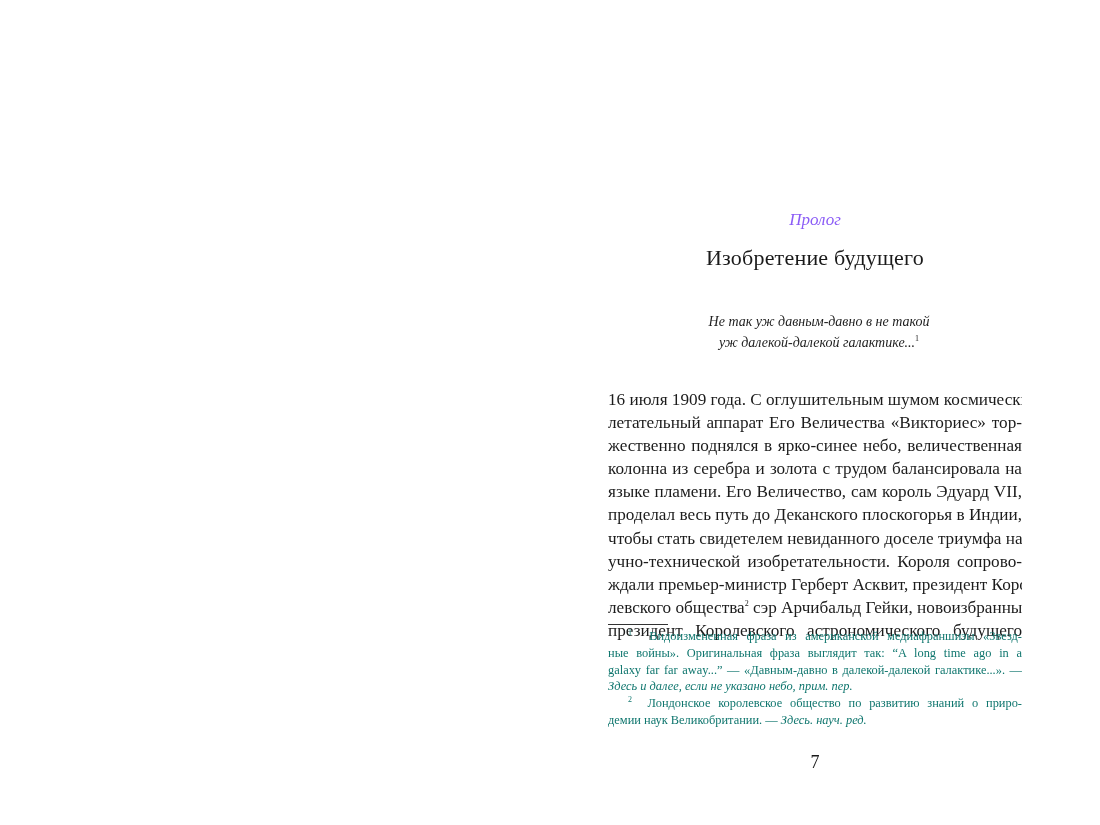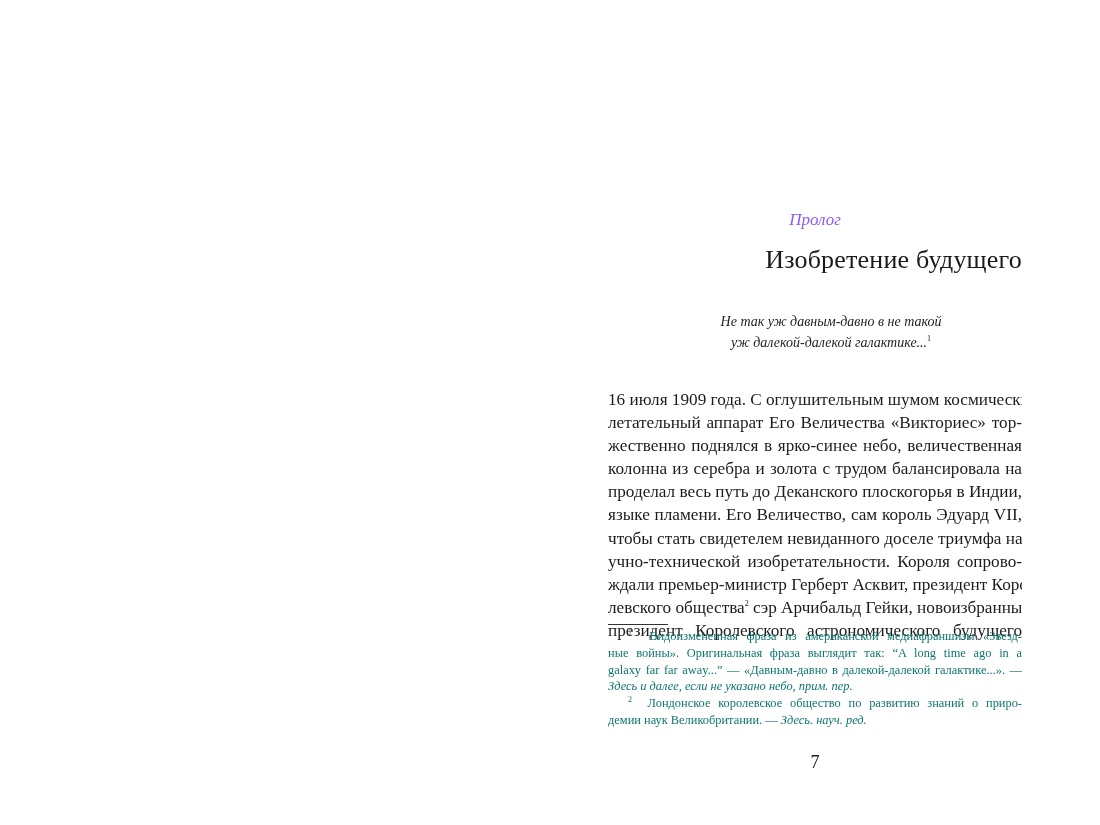--- a/index.html
+++ b/index.html
@@ -41,31 +41,31 @@
       text-align: center;
       font-style: italic;
       font-size: 17px;
       color: #8b5cf6;
     }
     .chapter-title {
       position: absolute;
       top: 245px;
       left: 0;
       width: 414px;
-      text-align: right;
-      font-size: 26px;
+      text-align: center;
+      font-size: 22px;
       font-weight: normal;
       margin: 0;
       color: #1a1a1a;
       letter-spacing: 0.2px;
     }
     .epigraph {
       position: absolute;
       top: 311px;
-      left: 16px;
+      left: 4px;
       width: 414px;
       text-align: center;
       font-style: italic;
       font-size: 14px;
       line-height: 21px;
       color: #222;
     }
     .epigraph sup, .body-text sup, .footnote sup {
       font-size: 8px;
       vertical-align: super;
@@ -149,22 +149,22 @@
       <div class="epigraph">
         <span>Не так уж давным-давно в не такой</span><br>
         <span>уж далекой-далекой галактике...</span><sup>1</sup>
       </div>
 
       <div class="body-text">
         <span class="body-line">16 июля 1909 года. С оглушительным шумом космический</span>
         <span class="body-line">летательный аппарат Его Величества «Викториес» тор-</span>
         <span class="body-line">жественно поднялся в ярко-синее небо, величественная</span>
         <span class="body-line">колонна из серебра и золота с трудом балансировала на</span>
+        <span class="body-line">языке пламени. Его Величество, сам король Эдуард VII,</span>
         <span class="body-line">проделал весь путь до Деканского плоскогорья в Индии,</span>
-        <span class="body-line">языке пламени. Его Величество, сам король Эдуард VII,</span>
         <span class="body-line">чтобы стать свидетелем невиданного доселе триумфа на-</span>
         <span class="body-line">учно-технической изобретательности. Короля сопрово-</span>
         <span class="body-line">ждали премьер-министр Герберт Асквит, президент Коро-</span>
         <span class="body-line"><span>левского общества</span><sup>2</sup><span> сэр Арчибальд Гейки, новоизбранный</span></span>
         <span class="body-line">президент Королевского астрономического будущего</span>
       </div>
 
       <div class="footnote-rule"></div>
 
       <div class="footnotes">

